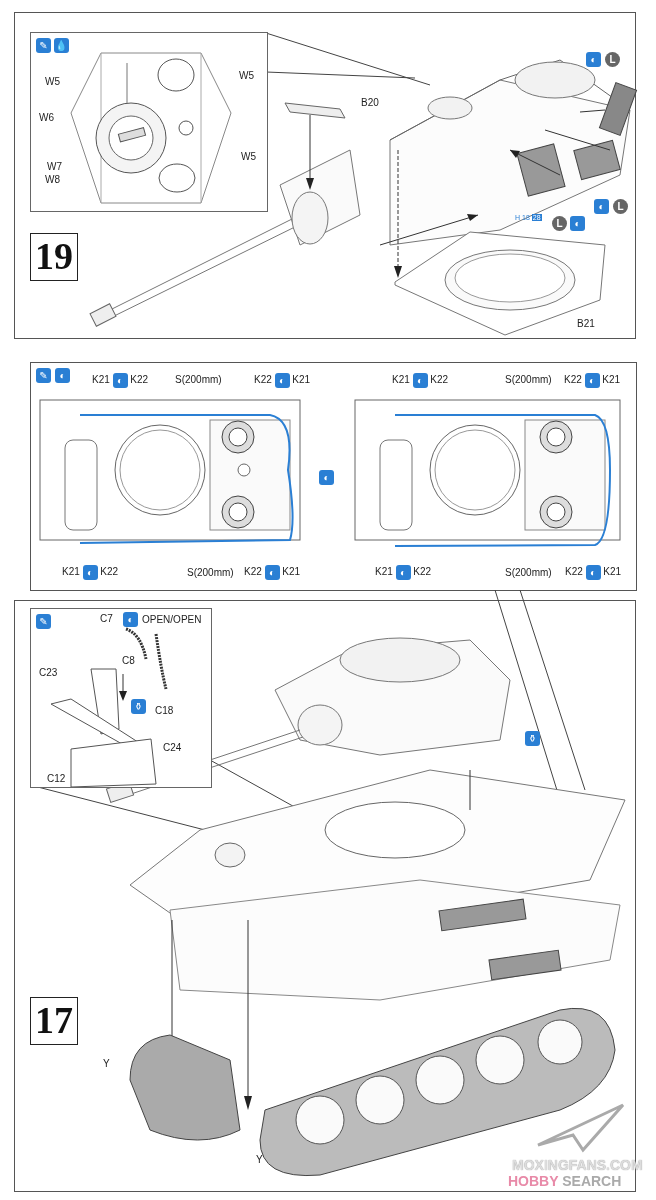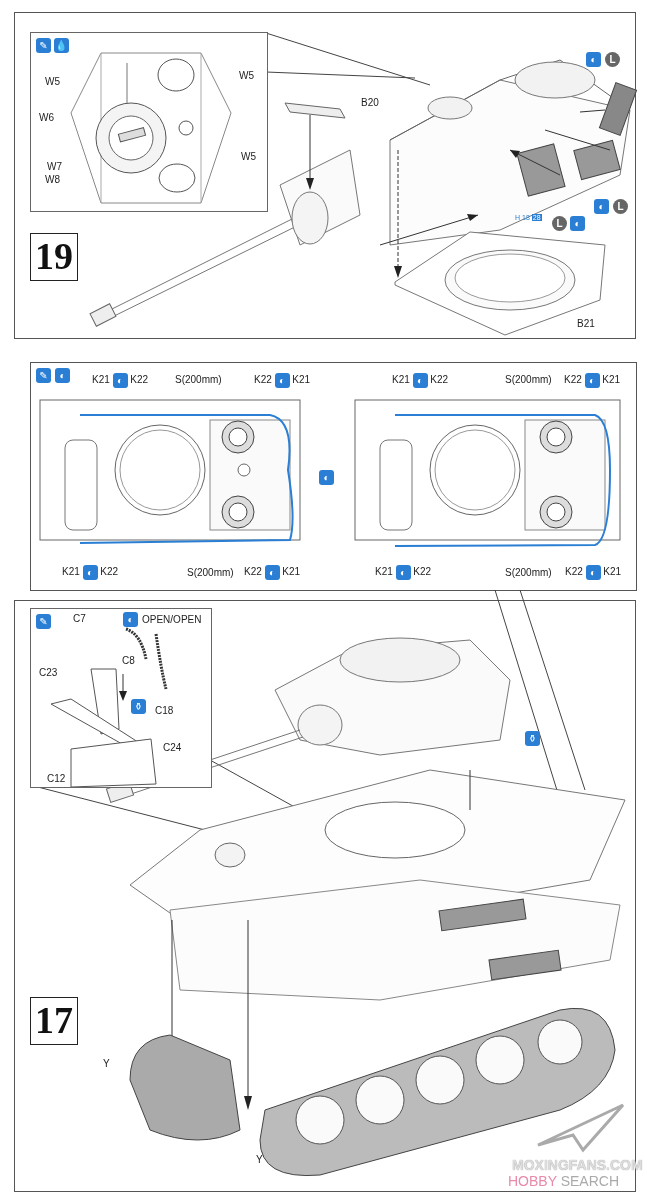--- a/index.html
+++ b/index.html
@@ -218,21 +218,21 @@
   <svg width="180" height="178" viewBox="0 0 180 178">
     <path d="M60 60 L85 60 L88 120 L70 125 Z" fill="#fff" stroke="#555"></path>
     <path d="M20 95 L40 90 L110 135 L100 140 Z" fill="#fff" stroke="#555"></path>
     <path d="M40 140 L120 130 L125 175 L40 178 Z" fill="#fff" stroke="#555"></path>
     <path d="M95 20 Q110 25 115 50" fill="none" stroke="#333" stroke-width="3" stroke-dasharray="2,1"></path>
     <path d="M125 25 Q130 60 135 80" fill="none" stroke="#333" stroke-width="3" stroke-dasharray="2,1"></path>
     <line x1="92" y1="65" x2="92" y2="85" stroke="#333"></line>
     <polygon points="88,82 96,82 92,92" fill="#222"></polygon>
   </svg>
   <div class="bicon" style="left:5px;top:5px;">✎</div>
-  <span class="label" style="left:42px;top:4px;">C7</span>
+  <span class="label" style="left:69px;top:4px;">C7</span>
   <div class="bicon" style="left:92px;top:3px;">◐</div>
   <span class="label" style="left:111px;top:5px;">OPEN/OPEN</span>
   <span class="label" style="left:43px;top:46px;margin-left:48px;">C8</span>
   <span class="label" style="left:8px;top:58px;">C23</span>
   <div class="bicon" style="left:100px;top:90px;">⚱</div>
   <span class="label" style="left:124px;top:96px;">C18</span>
   <span class="label" style="left:132px;top:133px;">C24</span>
   <span class="label" style="left:16px;top:164px;">C12</span>
 </div>
 
@@ -242,16 +242,16 @@
 
 <span class="label" style="left:103px;top:1058px;">Y</span>
 <span class="label" style="left:256px;top:1154px;">Y</span>
 
 <div class="abs" style="left:528px;top:1100px;width:100px;height:55px;">
   <svg width="100" height="55" viewBox="0 0 100 55">
     <path d="M10 45 L95 5 L55 50 L45 35 Z" fill="#fff" stroke="#aaa" stroke-width="3"></path>
   </svg>
 </div>
 <span class="wm" style="left:512px;top:1157px;font-size:14px;color:#ddd;text-shadow:0 0 1px #888;">MOXINGFANS.COM</span>
-<div class="abs" style="left:508px;top:1173px;font-size:14px;font-weight:normal;">
+<div class="abs" style="left:508px;top:1173px;font-size:14px;font-weight:bold;">
   <span style="color:#e88aa8;">HOBBY</span>
   <span style="color:#aaa;">SEARCH</span>
 </div>
 
 </body></html>

